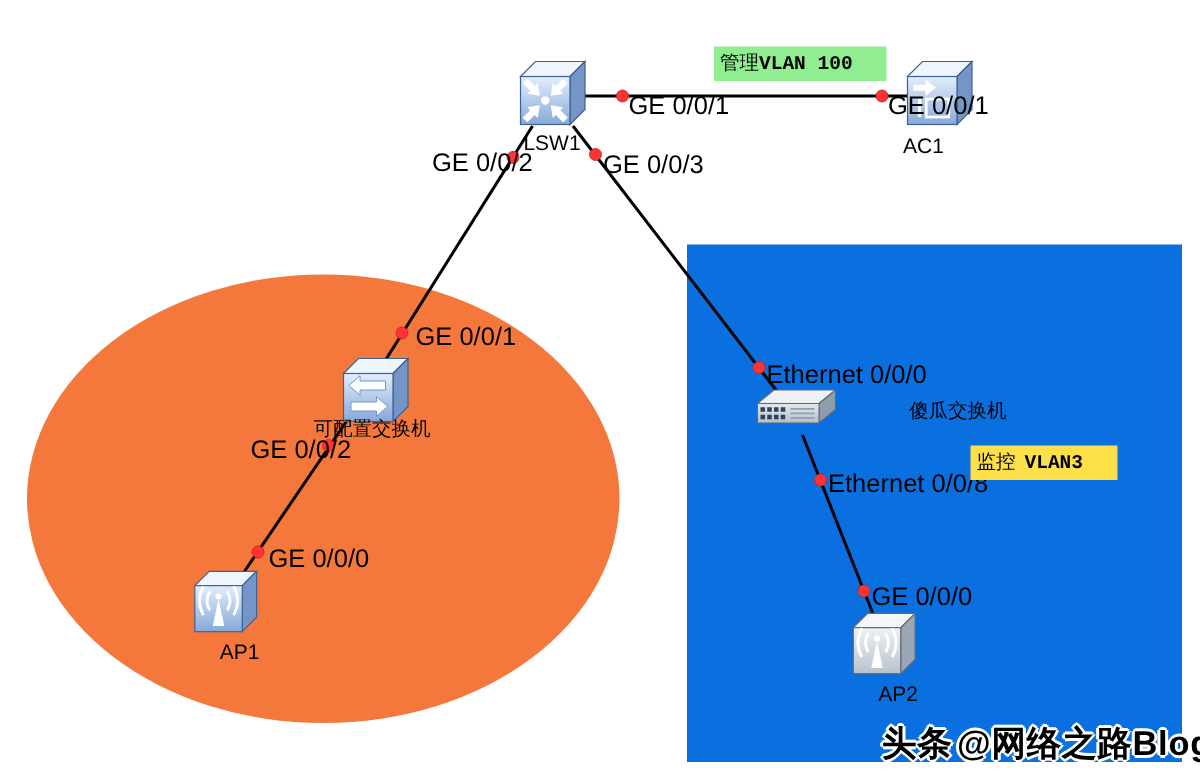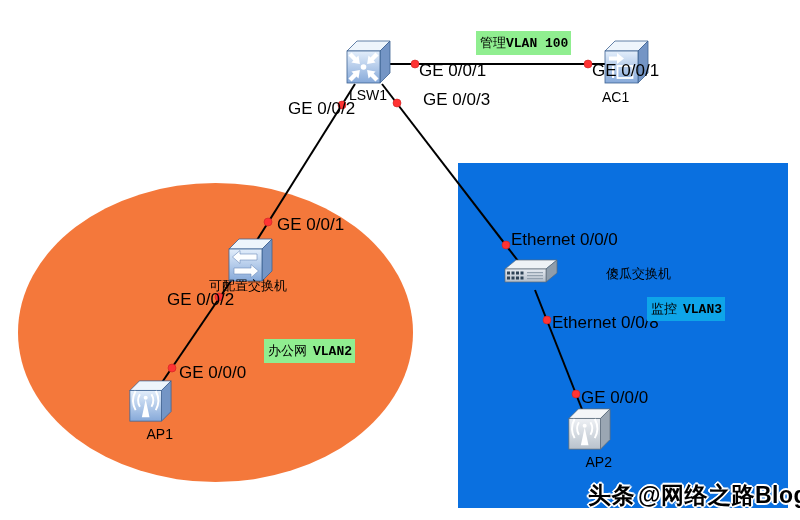--- a/index.html
+++ b/index.html
@@ -35,30 +35,30 @@
   .lbl-ac1  { left:602px; top:89px; width:48px; text-align:left; }
   .lbl-cfg  { left:209px; top:277px; }
   .lbl-hub  { left:570px; top:265px;margin-left:36px; }
   .lbl-ap1  { left:127px; top:426px; width:46px; text-align:right; }
   .lbl-ap2  { left:566px; top:454px; width:46px; text-align:right; }
 
   .port-label { position:absolute; z-index:4; font-size:17px; color:#000; white-space:nowrap; }
   .pl-lsw1-ge1 { left:419px; top:61px; }
   .pl-ac1-ge1  { left:592px; top:61px; }
   .pl-lsw1-ge2 { left:288px; top:99px; }
-  .pl-lsw1-ge3 { left:402px; top:90px;margin-left:21px; }
+  .pl-lsw1-ge3 { left:402px; top:100px; }
   .pl-cfg-ge1  { left:277px; top:215px; }
   .pl-cfg-ge2  { left:167px; top:290px; }
   .pl-ap1-ge0  { left:179px; top:363px; }
-  .pl-hub-e0   { left:511px; top:230px; }
+  .pl-hub-e0   { left:511px; top:240px; }
   .pl-hub-e1   { left:552px; top:313px; }
   .pl-ap2-ge0  { left:581px; top:388px; }
 
   
-  .vlan-tag { position:absolute; z-index:5; padding:2px 3px 3px 4px; color:#000; white-space:nowrap; }
+  .vlan-tag { position:absolute; z-index:5; padding:2px 23px 3px 4px; color:#000; white-space:nowrap; }
   .vlan-tag .cn { font-size:13px; font-family:"Liberation Serif","DejaVu Serif",serif; }
   .vlan-tag .vlan { font-size:13px; font-weight:bold; font-family:"Liberation Mono","DejaVu Sans Mono",monospace; }
   .tag-mgmt    { left:476px; top:31px; }
   .tag-office  { left:264px; top:339px; }
   .tag-monitor { left:647px; top:297px; }
   .tag-office .vlan, .tag-monitor .vlan { margin-left:6px; }
 
   
   .watermark { position:absolute; left:588px; top:480px; z-index:6; font-size:23px; font-weight:bold;
     color:#000;
@@ -217,24 +217,21 @@
   <div class="port-label pl-cfg-ge1">GE 0/0/1</div>
   <div class="port-label pl-cfg-ge2">GE 0/0/2</div>
   <div class="port-label pl-ap1-ge0">GE 0/0/0</div>
   <div class="port-label pl-hub-e0">Ethernet 0/0/0</div>
   <div class="port-label pl-hub-e1">Ethernet 0/0/8</div>
   <div class="port-label pl-ap2-ge0">GE 0/0/0</div>
 
   <div class="vlan-tag tag-mgmt" style="background-color: rgb(144, 238, 144);">
     <span class="cn">管理</span><span class="vlan">VLAN 100</span>
   </div>
-  <div class="vlan-tag tag-office" style="background-color: rgb(144, 238, 144);">
-    <span class="cn">办公网</span><span class="vlan">VLAN2</span>
-  </div>
-  <div class="vlan-tag tag-monitor" style="background-color: #0ea5e9;">
+  <div class="vlan-tag tag-monitor" style="background-color: #fde047;">
     <span class="cn">监控</span><span class="vlan">VLAN3</span>
   </div>
 
   <div class="watermark">
     <span class="brand">头条</span><span>@网络之路Blog</span>
   </div>
 
 </div>
 
 </body></html>

